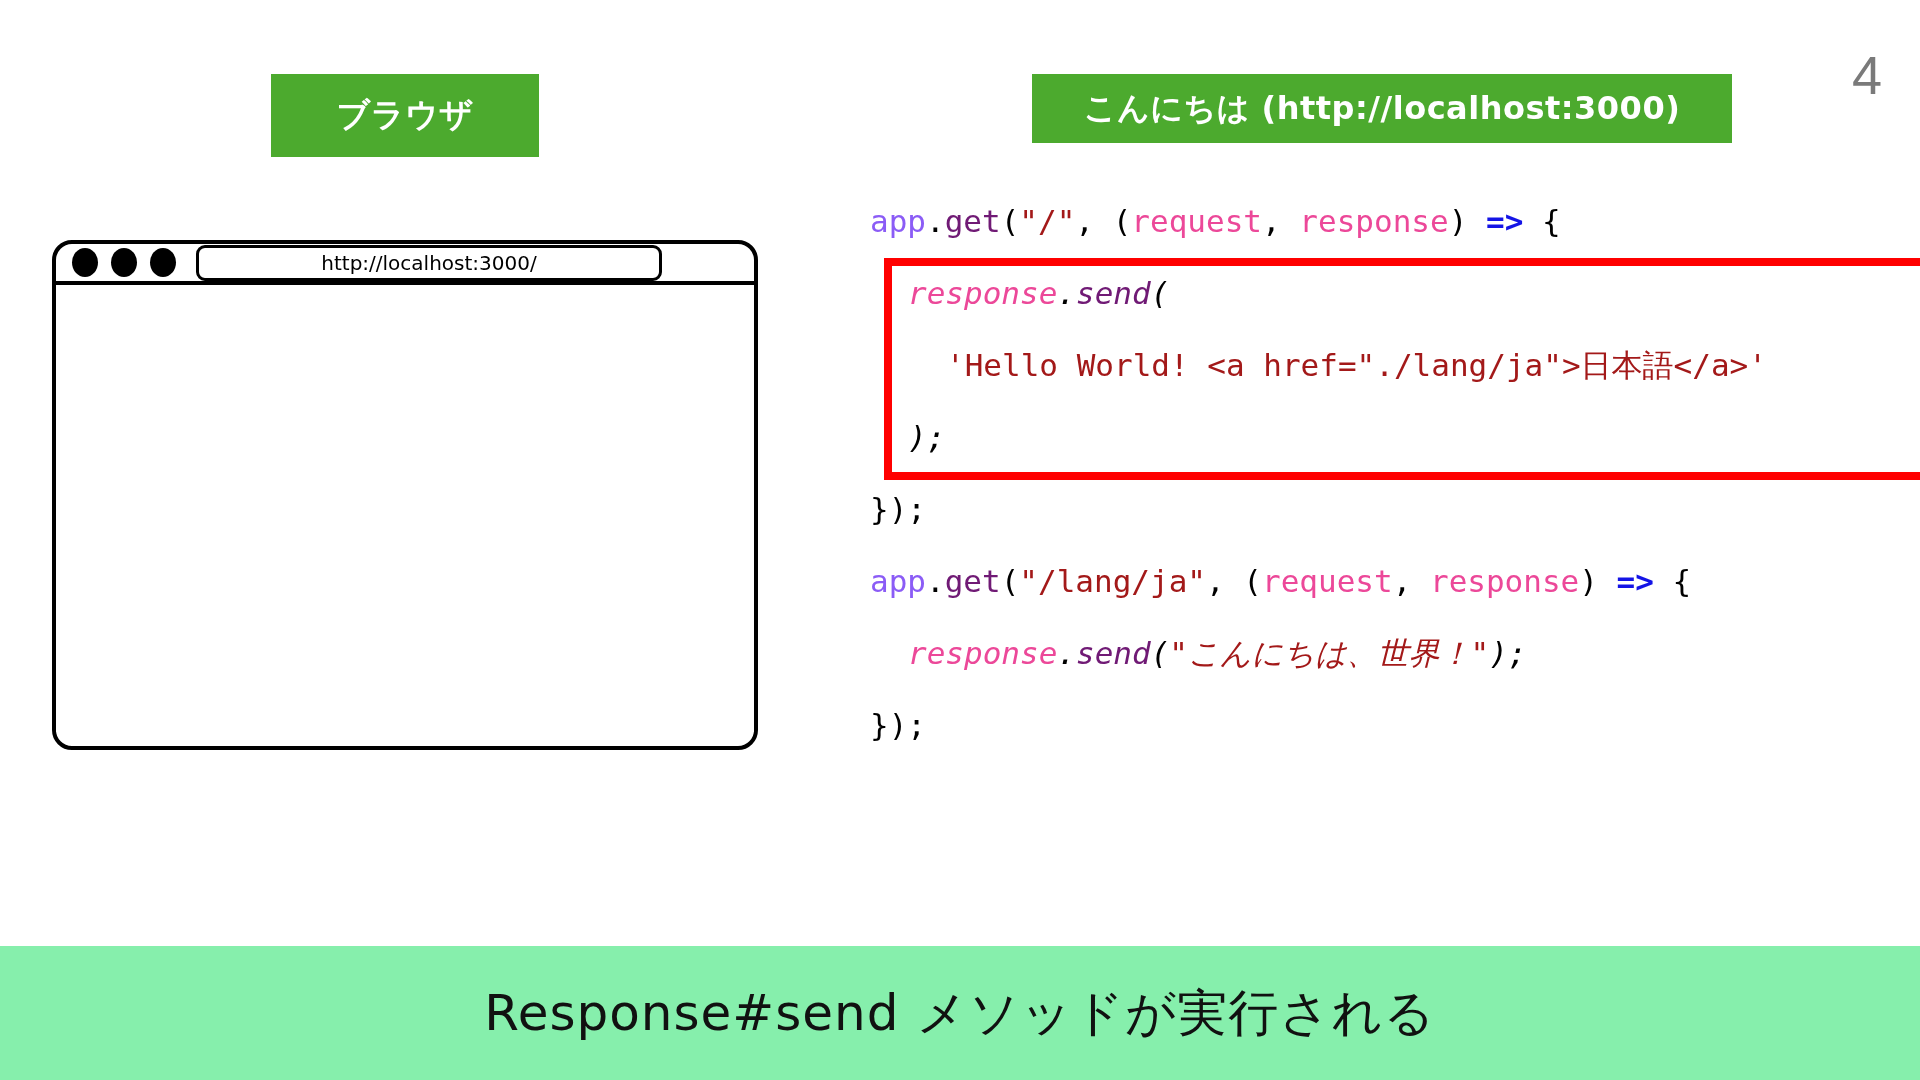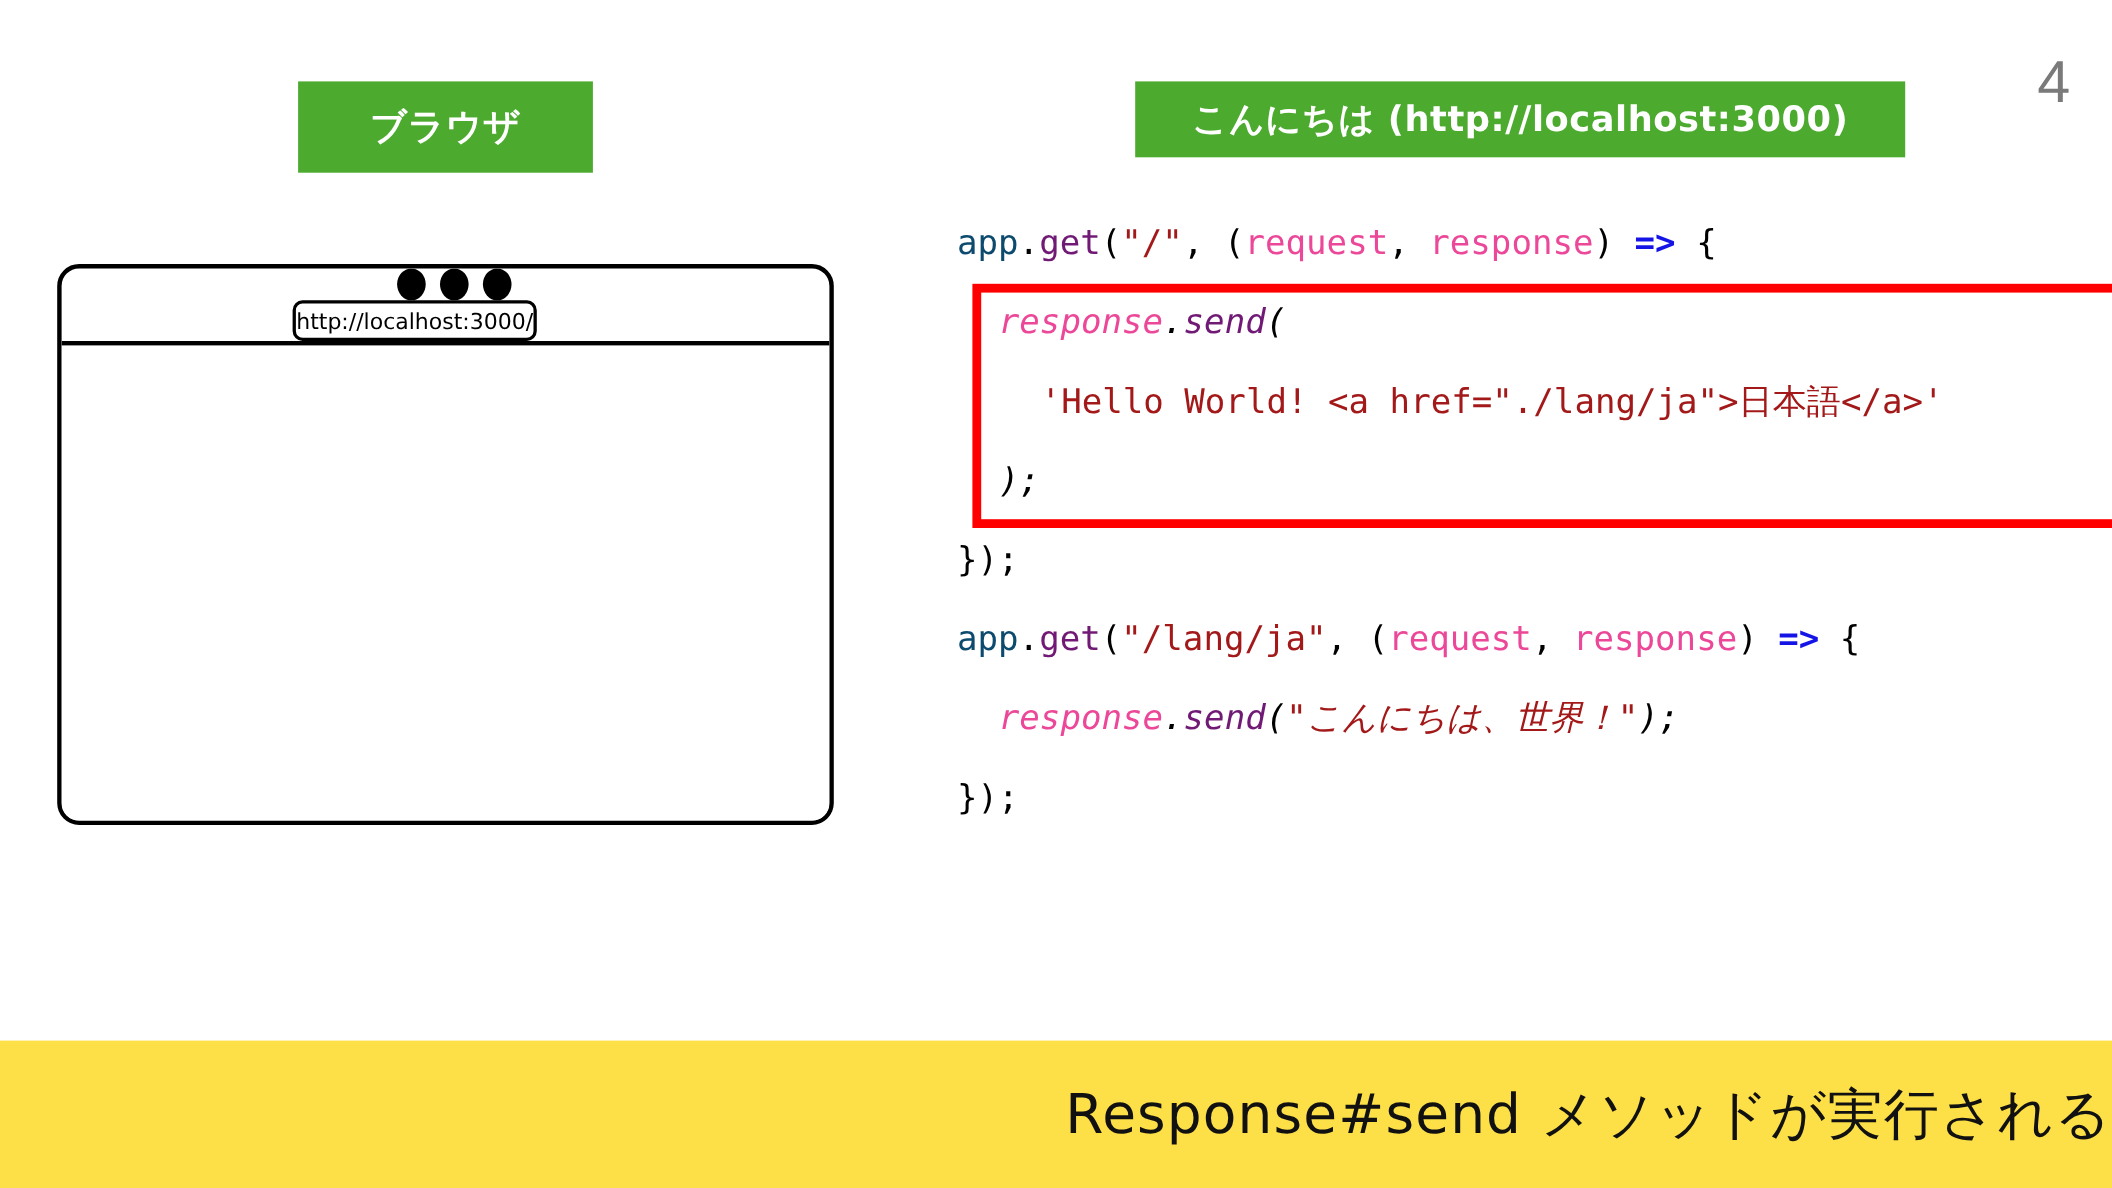--- a/index.html
+++ b/index.html
@@ -61,27 +61,26 @@
     width: 706px;
     height: 510px;
     border: 4px solid #000000;
     border-radius: 20px;
     box-sizing: border-box;
     background: #ffffff;
     overflow: hidden;
   }
   .browser-chrome {
     position: relative;
-    height: 70px;
+    height: 41px;
     border-bottom: 4px solid #000000;
     display: flex;
     align-items: center;
     padding-left: 16px;
     box-sizing: border-box;
-    flex-direction: column;
   }
   .dots {
     display: flex;
     gap: 13px;
     align-items: center;
   }
   .dot {
     width: 26px;
     height: 29px;
     border-radius: 50%;
@@ -118,21 +117,21 @@
     font-size: 31px;
     line-height: 72px;
     white-space: pre;
     color: #000000;
   }
   .code-line { height: 72px; }
   .ind1 { padding-left: 38px; font-style: italic; }
   .ind2 { padding-left: 76px; }
 
   
-  .tok-obj    { color: #0c4a6e; }
+  .tok-obj    { color: #8b5cf6; }
   .tok-method { color: #701a75; }
   .tok-string { color: #a31919; }
   .tok-param  { color: #ec4899; }
   .tok-arrow  { color: #1414e6; font-weight: bold; }
   .tok-plain  { color: #000000; }
 
   
   .highlight-box {
     position: absolute;
     left: 884px;
@@ -144,24 +143,24 @@
     pointer-events: none;
   }
 
   
   .caption-bar {
     position: absolute;
     left: 0;
     bottom: 0;
     width: 1920px;
     height: 134px;
-    background: #fde047;
-    display: flex;
-    align-items: center;
-    justify-content: flex-end;
+    background: #86efac;
+    display: flex;
+    align-items: center;
+    justify-content: center;
   }
   .caption-text {
     font-size: 50px;
     color: #111111;
     font-family: "DejaVu Sans", "Liberation Sans", sans-serif;
     letter-spacing: 1px;
   }
 </style>
 </head>
 <body>

